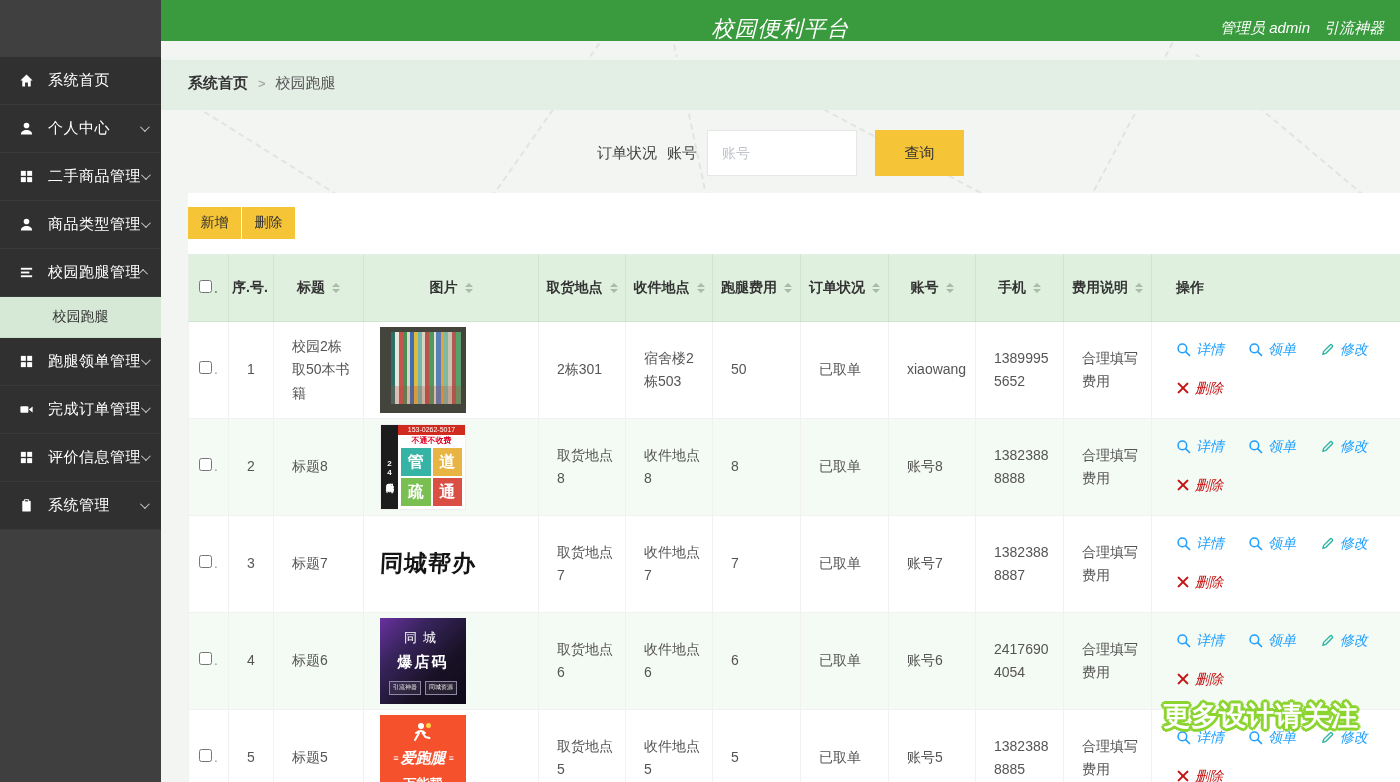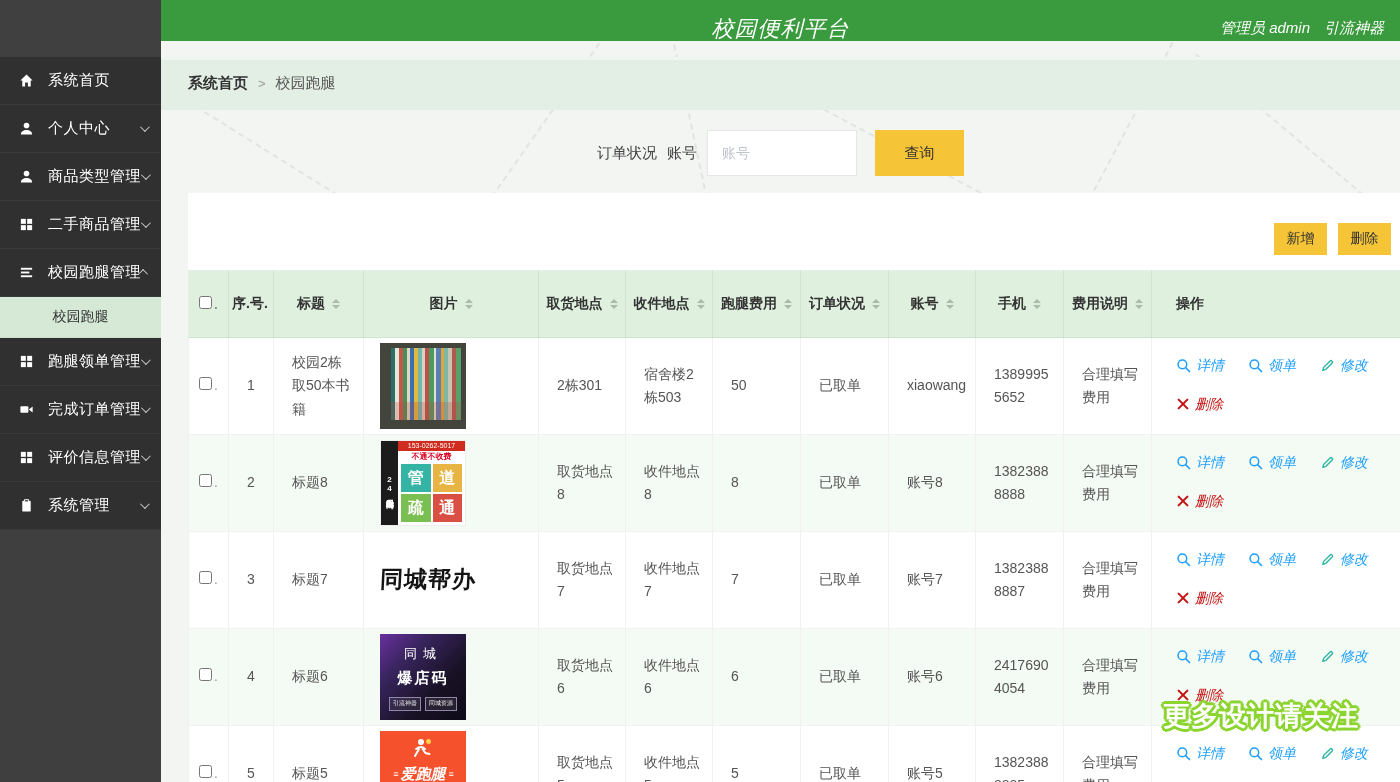--- a/index.html
+++ b/index.html
@@ -49,21 +49,21 @@
   .select-box .ph { flex:1; color:#c0c4cc; font-size:14px; white-space:nowrap; overflow:hidden; }
   .sel-chev { width:7px; height:7px; border-right:1.5px solid #c0c4cc; border-bottom:1.5px solid #c0c4cc;
               transform:rotate(45deg) translateY(-2px); }
   .filters input { width:150px; height:46px; background:#fff; border:1px solid #e6e6e6; padding:0 14px;
                    font-size:14px; color:#555; outline:none; }
   .filters input::placeholder { color:#c0c4cc; }
   .query-btn { width:89px; height:46px; background:#f6c437; border:none; font-size:15px; color:#333;
                cursor:pointer; margin-left:8px; }
 
   .card { position:absolute; left:27px; right:0; top:83px; bottom:-30px; background:#fff; z-index:1; padding-top:14px; }
-  .toolbar { display:flex; justify-content:flex-end; gap:11px; padding-right:9px;margin-top:16px; }
+  .toolbar { display:flex; gap:1px; padding-right:9px; }
   .tb-btn { width:53px; height:32px; background:#f6c437; border:none; color:#333; font-size:14px; cursor:pointer; }
 
   table { width:1212px; margin-top:15px; border-collapse:collapse; table-layout:fixed; }
   thead th { background:#dff0df; height:67px; font-size:14px; color:#333; font-weight:bold;
              border:1px solid rgba(170,200,170,.28); vertical-align:middle; text-align:center; }
   thead th .th-label { margin-right:2px; }
   .th-ops { text-align:left; padding-left:24px; }
   .caret { display:inline-flex; flex-direction:column; gap:2px; vertical-align:middle; margin-left:5px; cursor:pointer; }
   .caret .c-up { width:0; height:0; border-left:4px solid transparent; border-right:4px solid transparent;
                  border-bottom:4px solid #a8bca8; }
@@ -141,37 +141,37 @@
             <circle cx="8" cy="4.8" r="3"></circle>
             <path d="M2 14.5c0-3.2 2.7-4.8 6-4.8s6 1.6 6 4.8z"></path>
           </svg>
         </span>
         <span class="mi-label">个人中心</span>
         <span class="chev chev-down"></span>
       </div>
       <div class="menu-item">
         <span class="mi-icon">
           <svg viewBox="0 0 16 16">
-            <circle cx="8" cy="4.8" r="3"></circle>
-            <path d="M2 14.5c0-3.2 2.7-4.8 6-4.8s6 1.6 6 4.8z"></path>
-          </svg>
-        </span>
-        <span class="mi-label">商品类型管理</span>
-        <span class="chev chev-down"></span>
-      </div>
-      <div class="menu-item">
-        <span class="mi-icon">
-          <svg viewBox="0 0 16 16">
             <rect x="2" y="2" width="5.3" height="5.3"></rect>
             <rect x="8.7" y="2" width="5.3" height="5.3"></rect>
             <rect x="2" y="8.7" width="5.3" height="5.3"></rect>
             <rect x="8.7" y="8.7" width="5.3" height="5.3"></rect>
           </svg>
         </span>
         <span class="mi-label">二手商品管理</span>
+        <span class="chev chev-down"></span>
+      </div>
+      <div class="menu-item">
+        <span class="mi-icon">
+          <svg viewBox="0 0 16 16">
+            <circle cx="8" cy="4.8" r="3"></circle>
+            <path d="M2 14.5c0-3.2 2.7-4.8 6-4.8s6 1.6 6 4.8z"></path>
+          </svg>
+        </span>
+        <span class="mi-label">商品类型管理</span>
         <span class="chev chev-down"></span>
       </div>
       <div class="menu-item">
         <span class="mi-icon">
           <svg viewBox="0 0 16 16">
             <rect x="2" y="3" width="12" height="2"></rect>
             <rect x="2" y="7" width="9" height="2"></rect>
             <rect x="2" y="11" width="12" height="2"></rect>
           </svg>
         </span>

